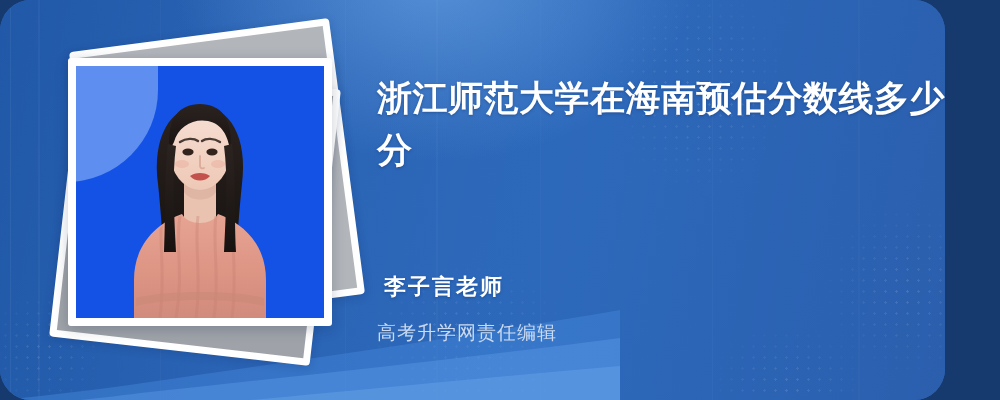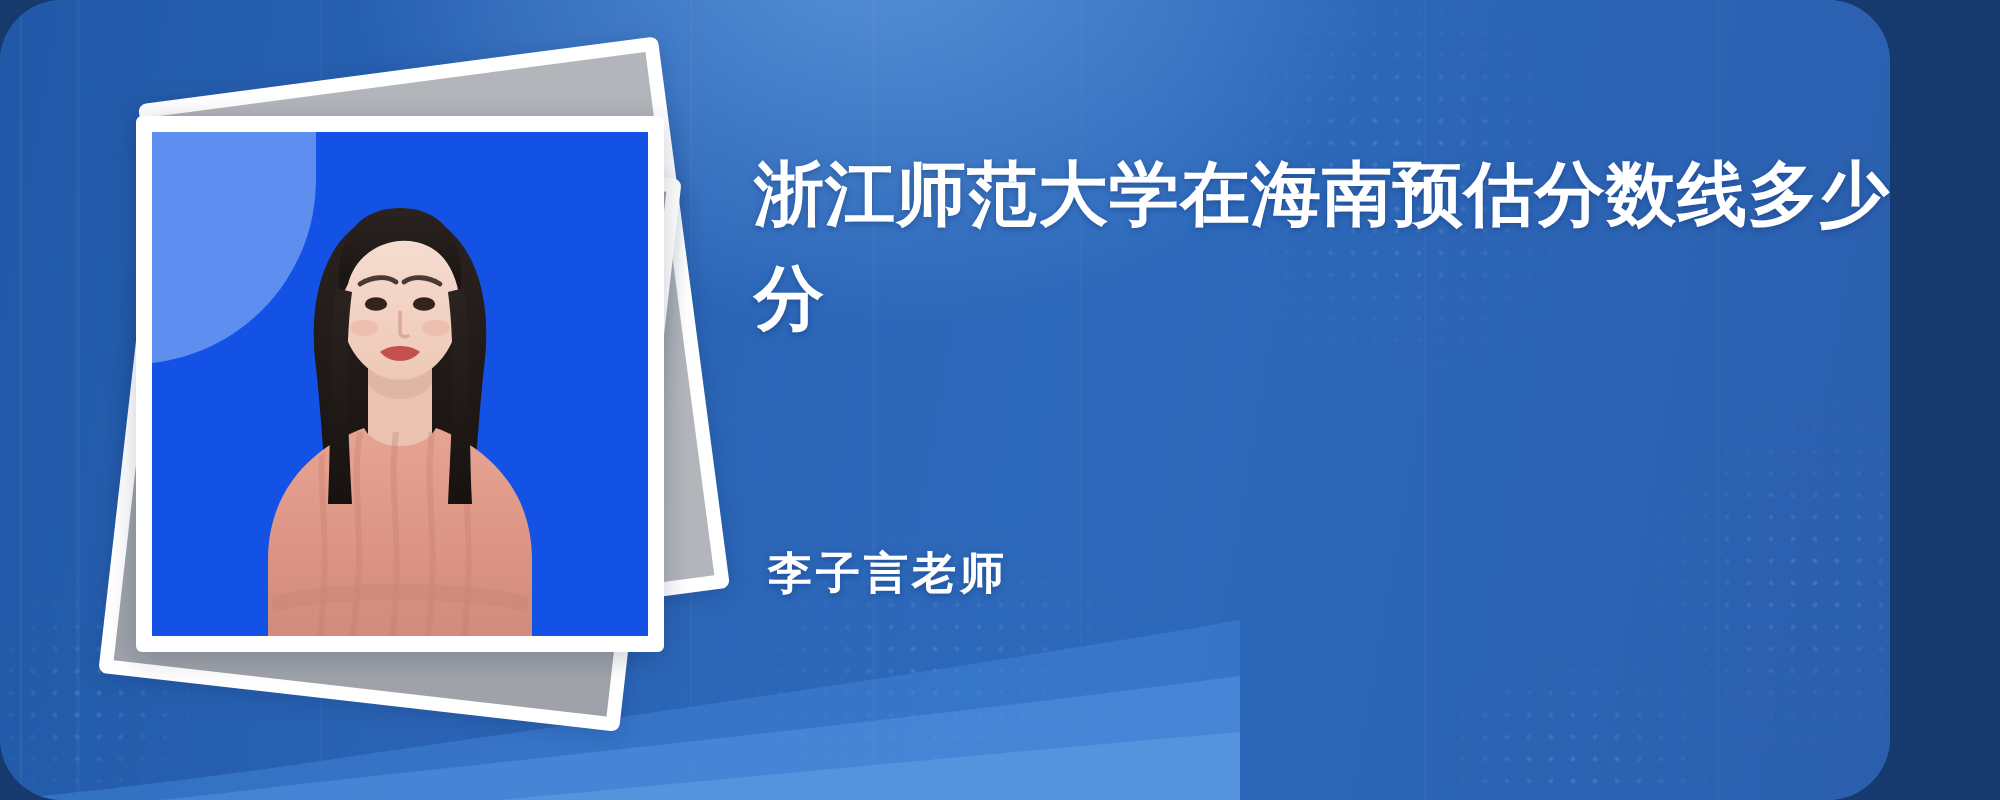--- a/index.html
+++ b/index.html
@@ -265,15 +265,16 @@
           <ellipse cx="106" cy="98" rx="7" ry="4" fill="#e8a693" opacity="0.4"></ellipse>
           <ellipse cx="142" cy="98" rx="7" ry="4" fill="#e8a693" opacity="0.4"></ellipse>
         </svg>
       </div>
     </div>
   </div>
 
   <div class="text-col">
     <h1 class="headline">浙江师范大学在海南预估分数线多少分</h1>
     <div class="author-name">李子言老师</div>
+    <div class="author-role">高考升学网责任编辑</div>
   </div>
 
 </div>
 
 </body></html>

